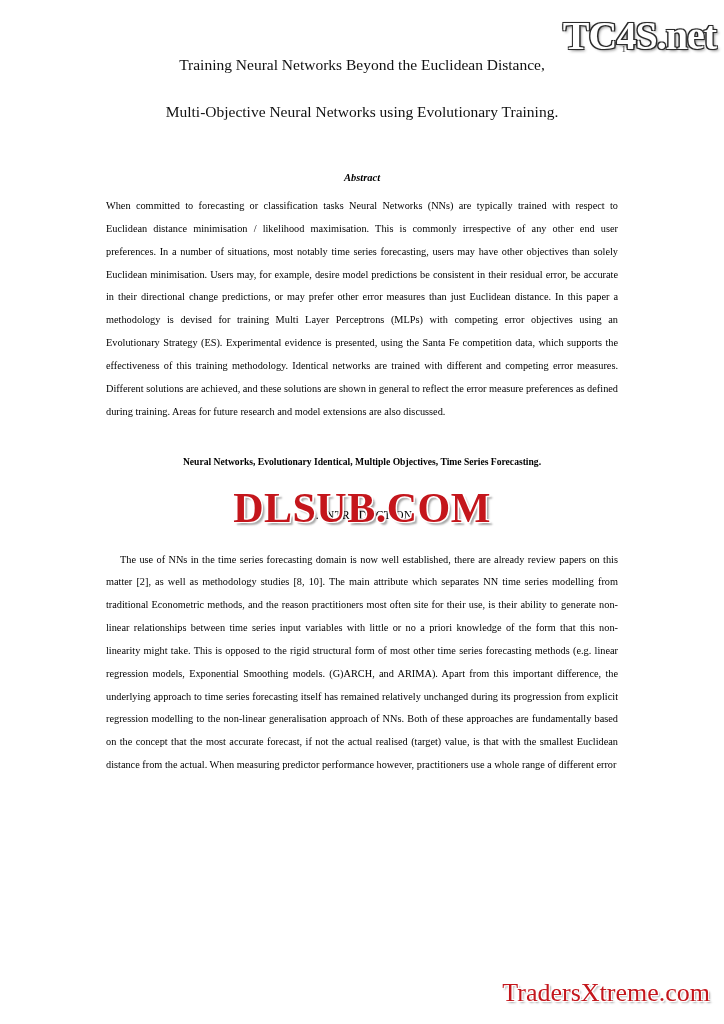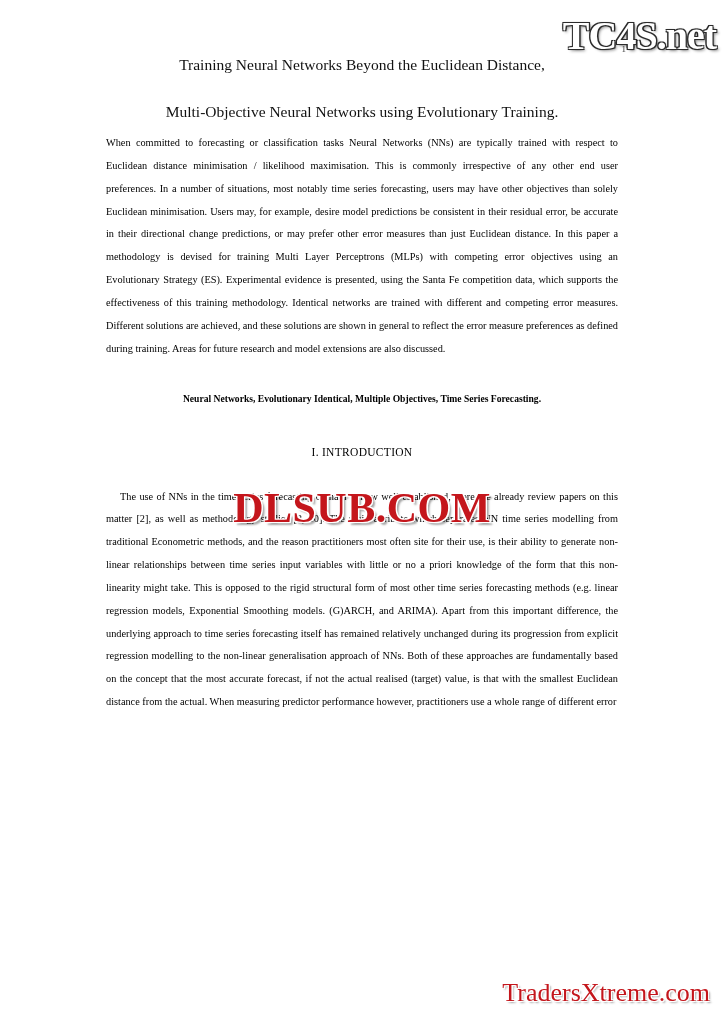--- a/index.html
+++ b/index.html
@@ -155,20 +155,21 @@
 
   <div class="wm-top">TC4S.net</div>
 
   <div class="page-number">1</div>
 
   <div class="title-block">
     <div class="title-line">Training Neural Networks Beyond the Euclidean Distance,</div>
     <div class="title-line second">Multi-Objective Neural Networks using Evolutionary Training.</div>
   </div>
 
+  <div class="abstract-head">Abstract</div>
 
   <div class="body-col">
     <p class="just abstract-body">When committed to forecasting or classification tasks Neural Networks (NNs) are typically trained with respect to Euclidean distance minimisation / likelihood maximisation. This is commonly irrespective of any other end user preferences. In a number of situations, most notably time series forecasting, users may have other objectives than solely Euclidean minimisation. Users may, for example, desire model predictions be consistent in their residual error, be accurate in their directional change predictions, or may prefer other error measures than just Euclidean distance. In this paper a methodology is devised for training Multi Layer Perceptrons (MLPs) with competing error objectives using an Evolutionary Strategy (ES). Experimental evidence is presented, using the Santa Fe competition data, which supports the effectiveness of this training methodology. Identical networks are trained with different and competing error measures. Different solutions are achieved, and these solutions are shown in general to reflect the error measure preferences as defined during training. Areas for future research and model extensions are also discussed.</p>
   </div>
 
   <div class="wm-mid">DLSUB.COM</div>
 
   <div class="keywords">Neural Networks, Evolutionary Identical, Multiple Objectives, Time Series Forecasting.</div>
 
   <div class="section-head">I. INTRODUCTION</div>

